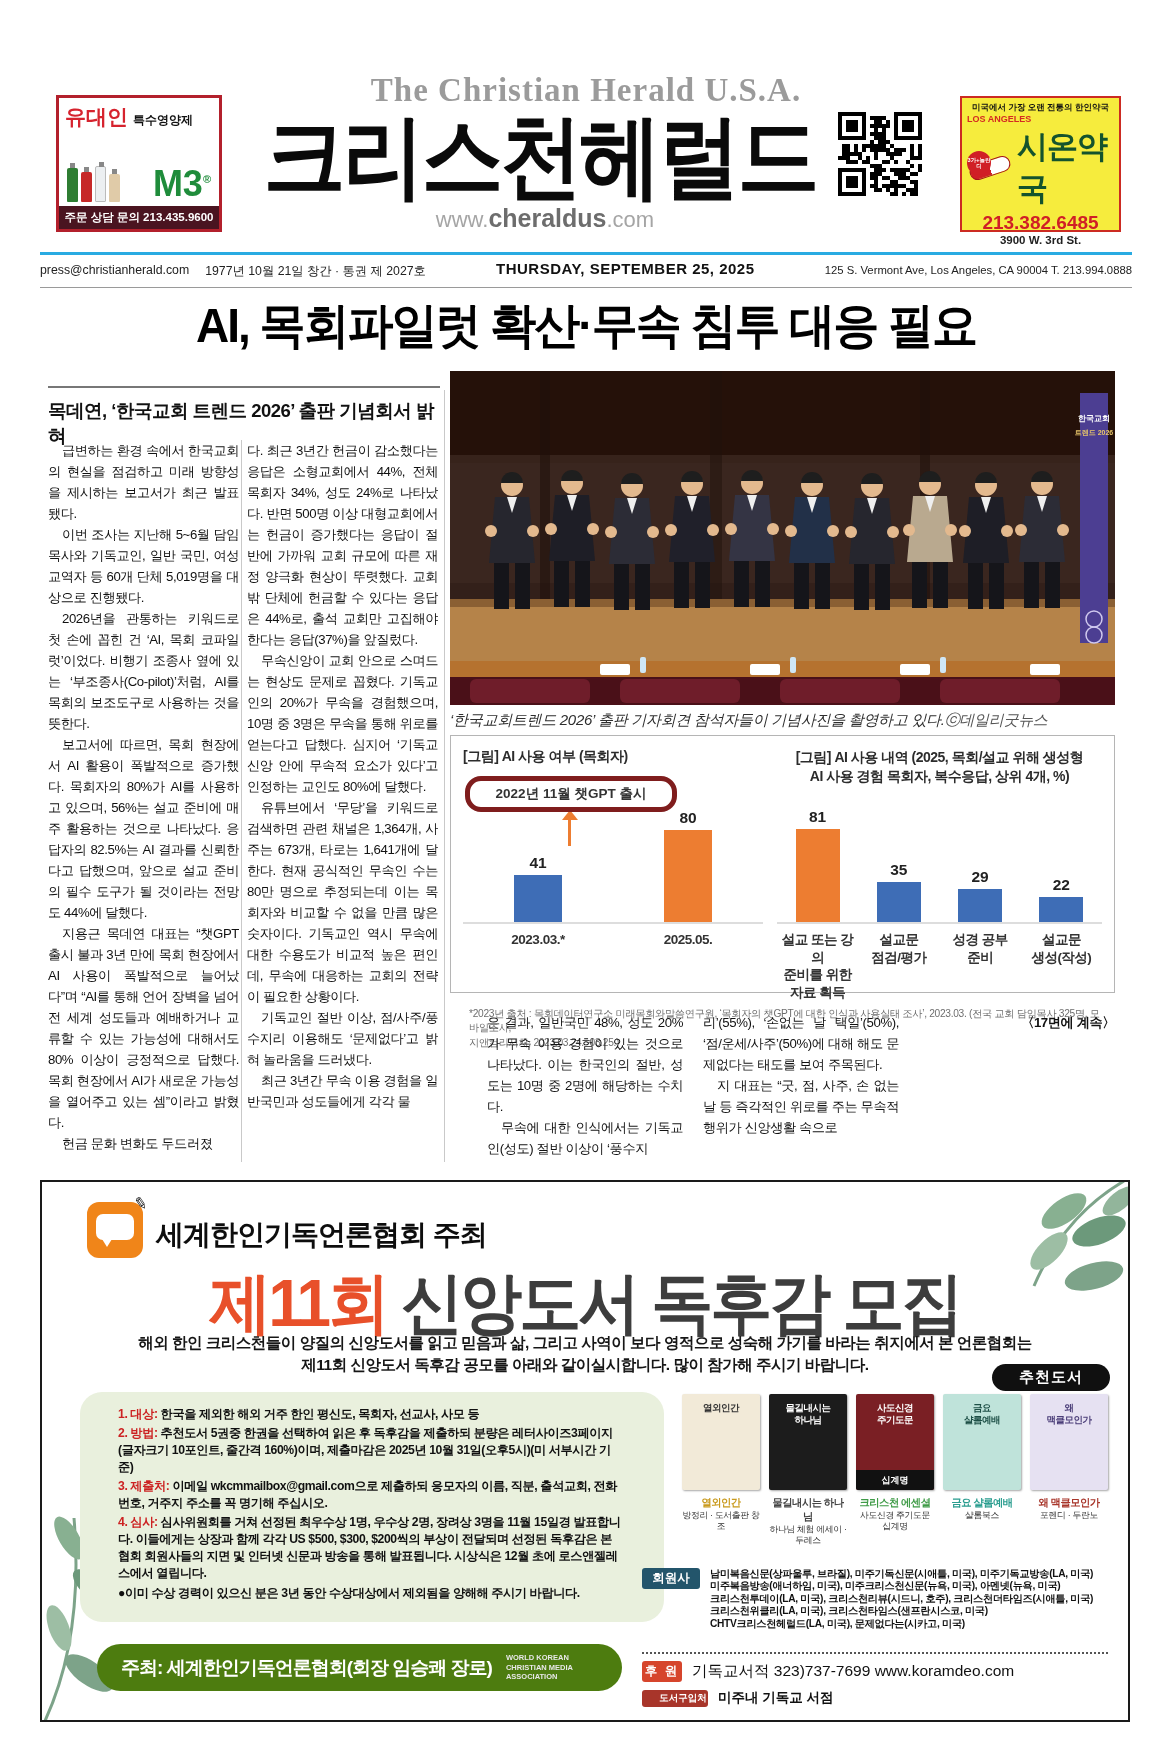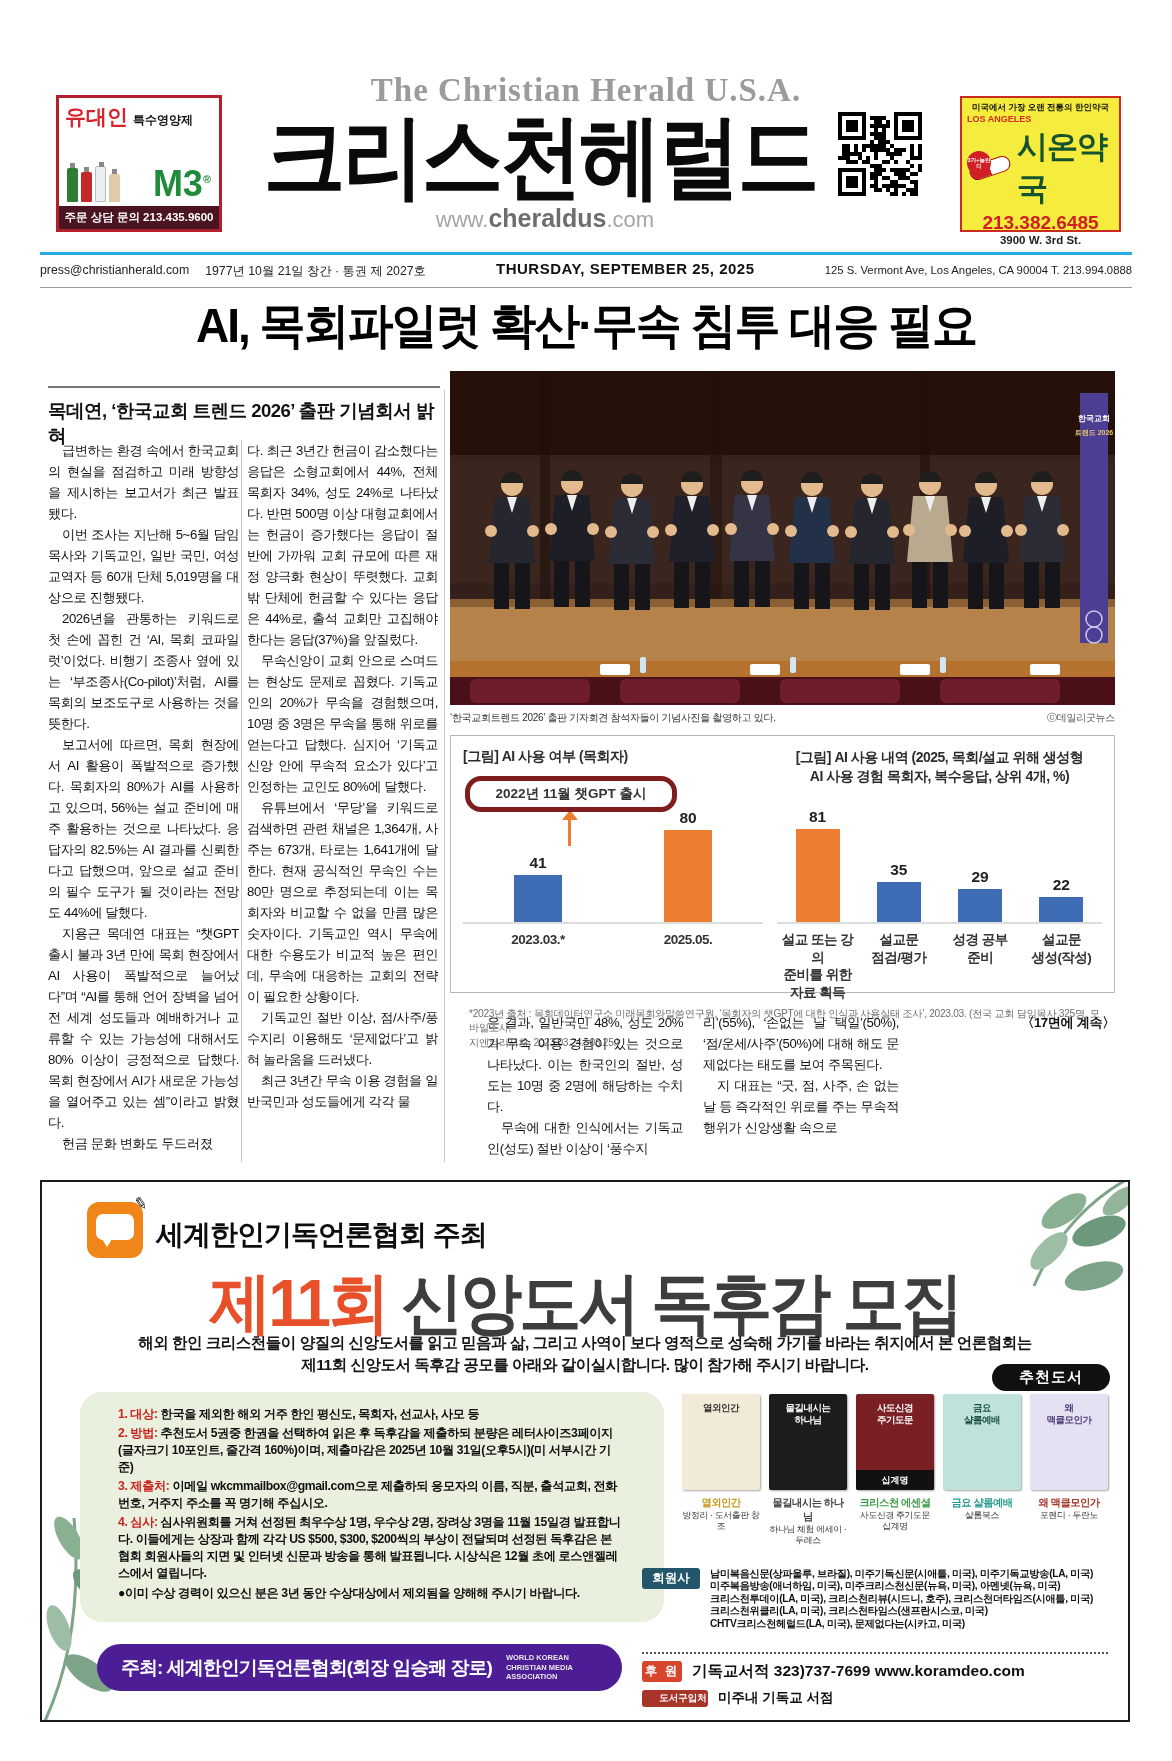--- a/index.html
+++ b/index.html
@@ -65,22 +65,22 @@
   .news-col { font-size:13.2px; line-height:21px; color:#111; text-align:justify;
     letter-spacing:-0.4px; overflow:hidden; }
   .news-col p { margin:0; }
   .news-col p.ind { text-indent:14px; }
   #col1 { left:48px; top:440px; width:191px; height:722px; }
   #col2 { left:247px; top:440px; width:191px; height:722px; }
   .vrule { width:1px; background:#c9c9c9; }
 
   .photo-box { left:450px; top:371px; width:665px; height:334px; }
   .photo-box svg { display:block; width:665px; height:334px; }
-  .caption-row { left:450px; top:711px; width:665px; display:flex; justify-content:space-between;
-    font-size:10px; color:#2e2e2e; letter-spacing:-0.3px; }
+  .caption-row { left:450px; top:711px; width:665px; display:flex; 
+    font-size:15px; color:#2e2e2e; letter-spacing:-0.3px;font-style:italic; }
   .caption-row .credit { color:#555; }
 
   
   .chart-box { left:450px; top:735px; width:665px; height:258px; border:1px solid #b5b5b5;
     padding:12px 12px 8px 12px; display:flex; flex-direction:column; background:#fff; }
   .charts-row { display:flex; flex:1; }
   .chart-left { width:300px; position:relative; }
   .chart-right { flex:1; margin-left:14px; }
   .chart-title { font-size:14px; font-weight:700; color:#2c2c2c; letter-spacing:-0.5px; }
   .chart-left .chart-title { height:20px; }
@@ -152,26 +152,26 @@
   .book-line { font-size:8.8px; color:#333; text-align:center; line-height:1.25; letter-spacing:-0.3px; }
 
   .members { position:absolute; left:600px; top:386px; right:20px; display:flex; gap:10px; }
   .badge { flex:none; display:flex; align-items:center; justify-content:center; color:#fff;
     font-weight:800; border-radius:3px; }
   .members .badge { width:58px; height:21px; background:#23556b; font-size:12.5px; }
   .members-lines { font-size:10.2px; font-weight:700; color:#111; line-height:1.22; letter-spacing:-0.3px; }
   .dotted { position:absolute; left:600px; right:20px; top:470px; border-top:2px dotted #555; }
   .sponsor-row { position:absolute; left:600px; top:479px; right:20px; display:flex; align-items:center; gap:10px; }
   .sponsor-row .badge { width:40px; height:21px; background:#d6452c; font-size:12.5px; letter-spacing:2px; }
-  .sponsor-row .stext { font-size:15.5px; font-weight:700; color:#101010; }
+  .sponsor-row .stext { font-size:15.5px; font-weight:400; color:#101010; }
   .bookstore-row { position:absolute; left:600px; top:507px; right:20px; display:flex; align-items:center; gap:10px; }
   .bookstore-row .badge { width:66px; height:17px; background:#a8352a; font-size:9.5px;padding-left:16px; }
   .bookstore-row .stext { font-size:13.5px; font-weight:800; color:#101010; }
 
-  .footer-pill { position:absolute; left:55px; top:462px; width:525px; height:47px; background:#4c1d95;
+  .footer-pill { position:absolute; left:55px; top:462px; width:525px; height:47px; background:#4d7c0f;
     border-radius:24px; color:#fff; display:flex; align-items:center; justify-content:center; gap:14px; }
   .footer-pill .fko { font-size:19px; font-weight:800; letter-spacing:-1px; }
   .footer-pill .fen { font-size:7.5px; width:92px; line-height:1.25; font-weight:700; color:#e8e8e8; }
 </style>
 </head>
 <body>
 
 <div id="page">
 
   <div class="abs eng-title">The Christian Herald U.S.A.</div>

